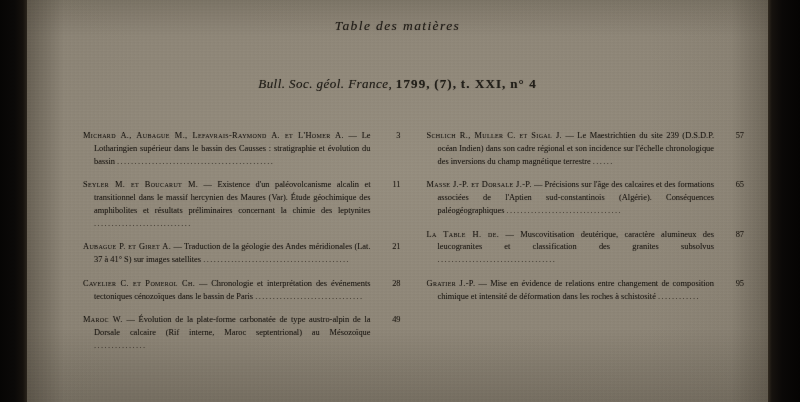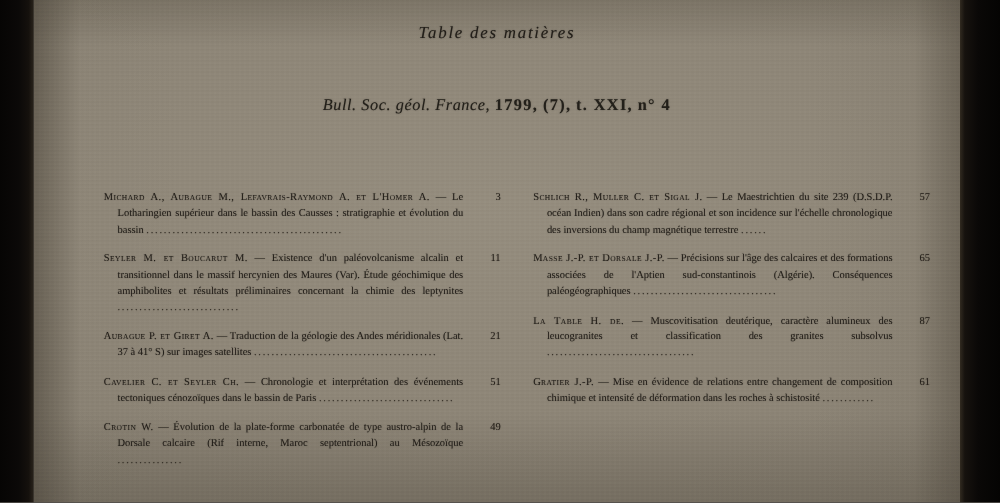--- a/index.html
+++ b/index.html
@@ -11,21 +11,21 @@
     width: 800px;
     height: 402px;
     overflow: hidden;
     font-family: "Liberation Serif", "DejaVu Serif", serif;
   }
 
   #scan {
     position: relative;
     width: 800px;
     height: 402px;
-    background: #737373;
+    background: #15803d;
     overflow: hidden;
   }
 
   
   .edge-band {
     position: absolute;
     top: 0;
     bottom: 0;
     background: #080605;
     z-index: 5;
@@ -93,21 +93,21 @@
   #subtitle .roman {
     font-style: normal;
     letter-spacing: 1.1px;
     font-weight: bold;
   }
   #subtitle .sup { font-style: normal; }
 
   
   #columns {
     display: flex;
-    margin-top: 60px;
+    margin-top: 38px;
     padding: 0 24px 0 56px;
     gap: 26px;
   }
   .column {
     flex: 1 1 0;
     min-width: 0;
   }
 
   .entry {
     display: flex;
@@ -179,45 +179,45 @@
             </div>
             <div class="entry">
               <div class="entry-text"><span class="au">Seyler M. et Boucarut M.</span><span> — Existence d'un paléovolcanisme alcalin et transitionnel dans le massif hercynien des Maures (Var). Étude géochimique des amphibolites et résultats préliminaires concernant la chimie des leptynites </span><span class="dots">............................</span></div>
               <div class="entry-page">11</div>
             </div>
             <div class="entry">
               <div class="entry-text"><span class="au">Aubague P. et Giret A.</span><span> — Traduction de la géologie des Andes méridionales (Lat. 37 à 41° S) sur images satellites </span><span class="dots">..........................................</span></div>
               <div class="entry-page">21</div>
             </div>
             <div class="entry">
-              <div class="entry-text"><span class="au">Cavelier C. et Seyler Ch.</span><span> — Chronologie et interprétation des événements tectoniques cénozoïques dans le bassin de Paris </span><span class="dots">...............................</span></div>
-              <div class="entry-page">51</div>
-            </div>
-            <div class="entry">
-              <div class="entry-text"><span class="au">Crotin W.</span><span> — Évolution de la plate-forme carbonatée de type austro-alpin de la Dorsale calcaire (Rif interne, Maroc septentrional) au Mésozoïque </span><span class="dots">...............</span></div>
+              <div class="entry-text"><span class="au">Cavelier C. et Pomerol Ch.</span><span> — Chronologie et interprétation des événements tectoniques cénozoïques dans le bassin de Paris </span><span class="dots">...............................</span></div>
+              <div class="entry-page">28</div>
+            </div>
+            <div class="entry">
+              <div class="entry-text"><span class="au">Maroc W.</span><span> — Évolution de la plate-forme carbonatée de type austro-alpin de la Dorsale calcaire (Rif interne, Maroc septentrional) au Mésozoïque </span><span class="dots">...............</span></div>
               <div class="entry-page">49</div>
             </div>
           </div>
 
         <div class="column blur-soft" id="col-right">
             <div class="entry">
               <div class="entry-text"><span class="au">Schlich R., Muller C. et Sigal J.</span><span> — Le Maestrichtien du site 239 (D.S.D.P. océan Indien) dans son cadre régional et son incidence sur l'échelle chronologique des inversions du champ magnétique terrestre </span><span class="dots">......</span></div>
               <div class="entry-page">57</div>
             </div>
             <div class="entry">
               <div class="entry-text"><span class="au">Masse J.-P. et Dorsale J.-P.</span><span> — Précisions sur l'âge des calcaires et des formations associées de l'Aptien sud-constantinois (Algérie). Conséquences paléogéographiques </span><span class="dots">.................................</span></div>
               <div class="entry-page">65</div>
             </div>
             <div class="entry">
               <div class="entry-text"><span class="au">La Table H. de.</span><span> — Muscovitisation deutérique, caractère alumineux des leucogranites et classification des granites subsolvus </span><span class="dots">..................................</span></div>
               <div class="entry-page">87</div>
             </div>
             <div class="entry">
               <div class="entry-text"><span class="au">Gratier J.-P.</span><span> — Mise en évidence de relations entre changement de composition chimique et intensité de déformation dans les roches à schistosité </span><span class="dots">............</span></div>
-              <div class="entry-page">61</div>
+              <div class="entry-page">95</div>
             </div>
           </div>
 
       </div>
 
     </div>
   </div>
 </div>
 
 </body></html>

